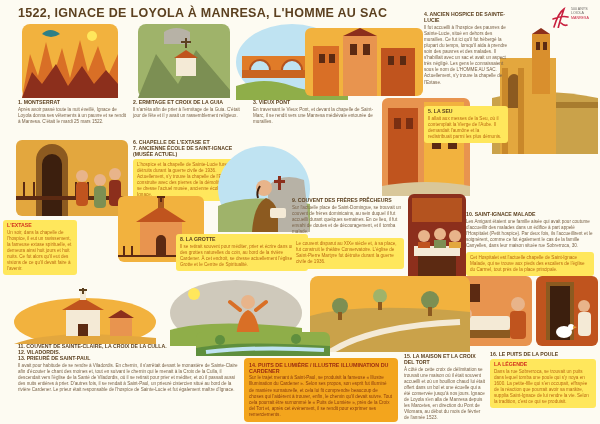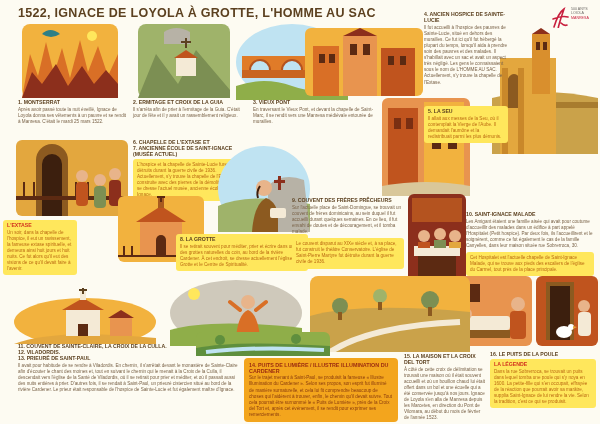--- a/index.html
+++ b/index.html
@@ -18,21 +18,21 @@
   .obox p{color:#8a3c0e;}
   .logo-lines{font-size:3.6px;line-height:1.2;color:#6d6a66;}
   .logo-lines .red{color:#c81f3e;}
   svg{display:block;}
 </style>
 </head>
 <body>
 
 <div class="poster">
 
-  <div class="abs title" style="left:18px;top:6px;">1522, IGNACE DE LOYOLA À GROTTE, L'HOMME AU SAC</div>
+  <div class="abs title" style="left:18px;top:6px;">1522, IGNACE DE LOYOLA À MANRESA, L'HOMME AU SAC</div>
   <div class="abs" style="left:551px;top:7px;width:46px;display:flex;gap:2px;">
     <svg width="18" height="26" viewBox="0 0 18 26">
       <path d="M3 20 C6 10 10 4 13 2 C11 8 8 16 7 22 M2 12 C7 10 13 9 17 10 M10 16 c2 2 4 3 6 2" stroke="#c81f3e" stroke-width="1.6" fill="none" stroke-linecap="round"></path>
     </svg>
     <div class="logo-lines">
       <div>500 ANYS</div>
       <div>LOIOLA</div>
       <div class="red">MANRESA</div>
     </div>
   </div>

